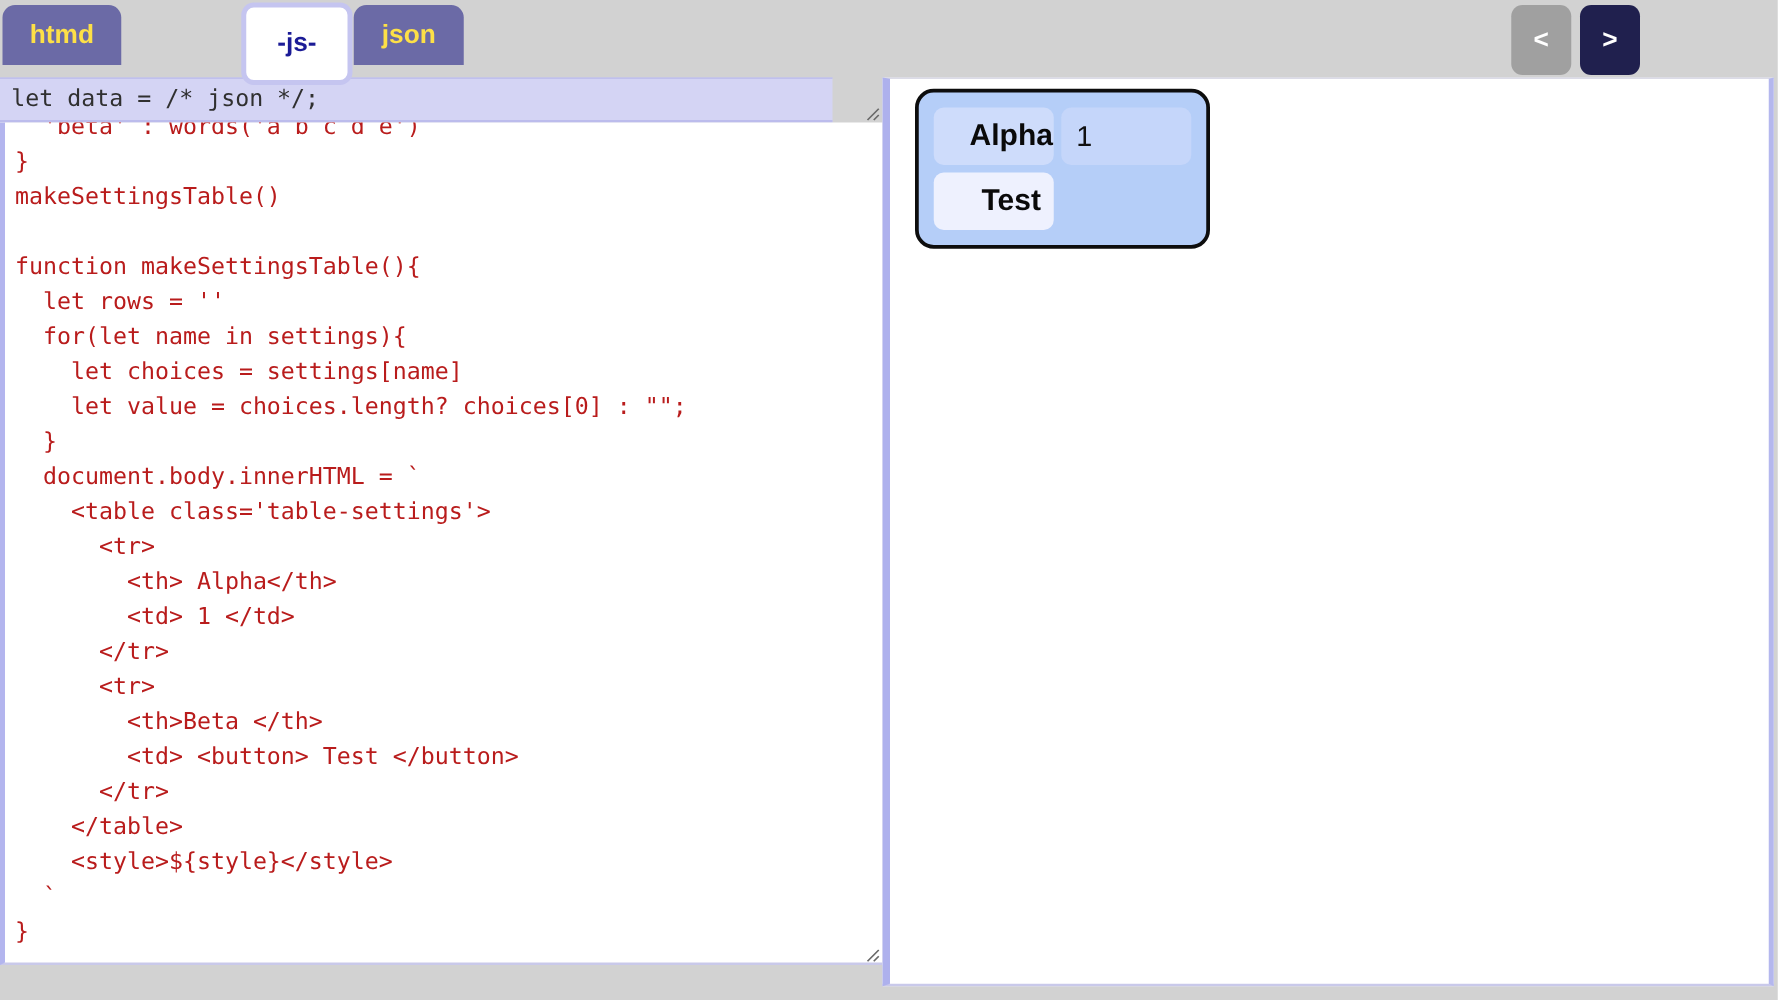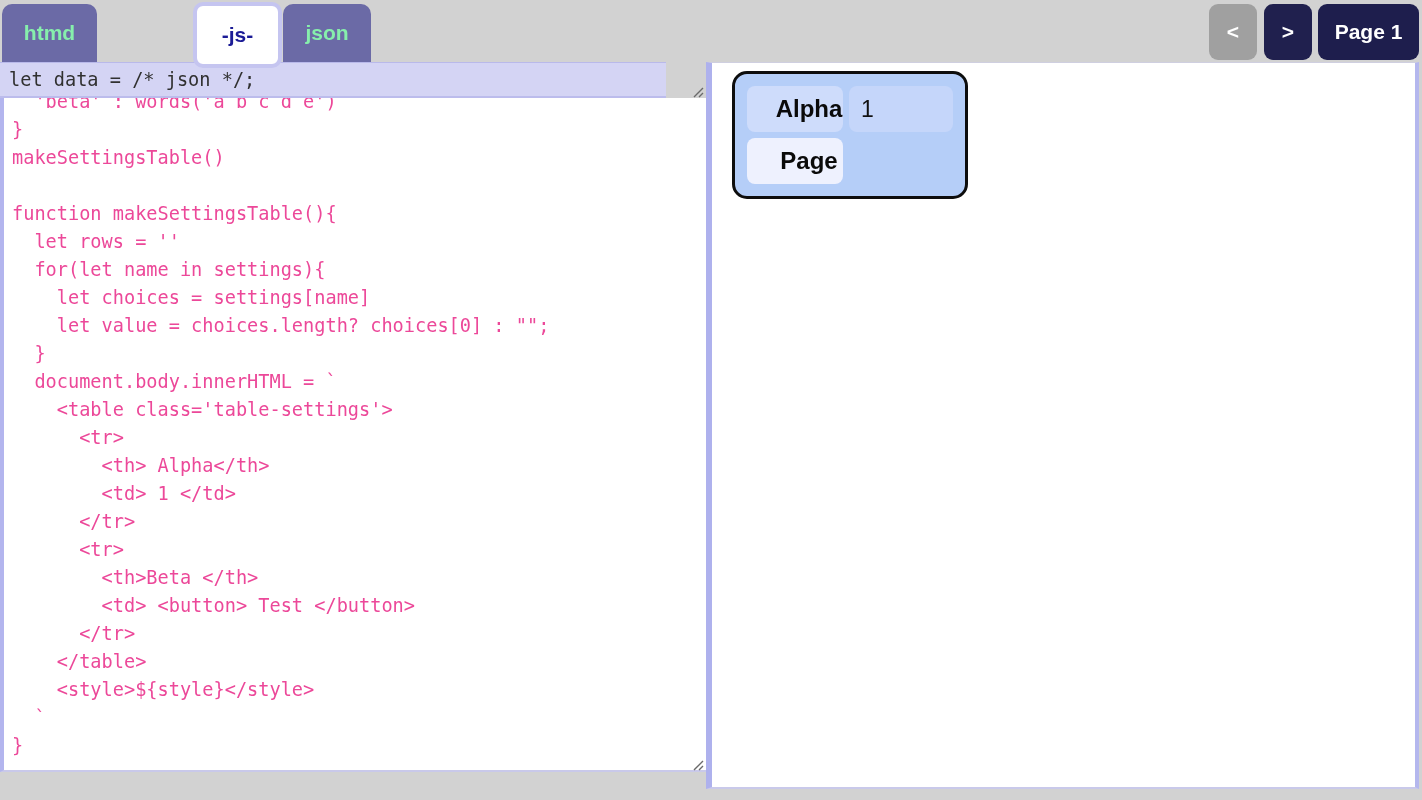--- a/index.html
+++ b/index.html
@@ -1,21 +1,21 @@
 <!DOCTYPE html>
 <html><head>
 <meta charset="utf-8">
 <style>
   html,body{margin:0;padding:0;}
   body{font-family:"Liberation Sans",sans-serif;}
   #stage{position:relative;width:1422px;height:800px;background:#d2d2d2;overflow:hidden;}
 
   
-  .tab{position:absolute;top:4px;height:58px;background:#6b6aa6;border-radius:10px 10px 0 0;
-       display:flex;align-items:center;justify-content:center;color:#86efac;
+  .tab{position:absolute;top:4px;height:48px;background:#6b6aa6;border-radius:10px 10px 0 0;
+       display:flex;align-items:center;justify-content:center;color:#fde047;
        font-weight:bold;font-size:21px;cursor:pointer;z-index:2;}
   .tab.active{top:2px;height:58px;background:#ffffff;border:4px solid #c5c5f0;border-radius:10px;
        color:#1b1b96;z-index:4;}
   #tab-htmd{left:2px;width:95px;}
   #tab-css{left:106px;width:81px;}
   #tab-js{left:193px;width:81px;}
   #tab-json{left:283px;width:88px;}
 
   
   .navbtn{position:absolute;top:4px;height:56px;border:none;border-radius:9px;color:#fff;
@@ -27,21 +27,21 @@
 
   
   #data-editor{position:absolute;left:0;top:62px;width:666px;height:36px;box-sizing:border-box;
        background:#d4d4f4;border-top:1px solid #b9b9ea;border-bottom:2px solid #bcbcec;
        font-family:"DejaVu Sans Mono",monospace;font-size:18.6px;line-height:33px;
        color:#303030;padding:0 0 0 9px;white-space:pre;overflow:hidden;}
   #main-editor{position:absolute;left:0;top:98px;width:706px;height:674px;box-sizing:border-box;
        background:#ffffff;border-left:4px solid #b3b5ee;border-bottom:2px solid #c9c9ea;
        overflow:hidden;}
   #main-editor pre{margin:0;padding:0 0 0 8px;transform:translateY(-10px);
-       font-family:"DejaVu Sans Mono",monospace;font-size:18.6px;line-height:28px;color:#ec4899;
+       font-family:"DejaVu Sans Mono",monospace;font-size:18.6px;line-height:28px;color:#b91c1c;
        white-space:pre;}
   .grip{position:absolute;width:12px;height:12px;z-index:6;cursor:nwse-resize;}
   #data-grip{left:692px;top:84px;}
   #editor-grip{left:692px;top:757px;}
 
   
   #preview-panel{position:absolute;left:706px;top:62px;width:713px;height:727px;box-sizing:border-box;
        background:#ffffff;border-left:6px solid #aeb1ed;border-right:4px solid #b4b7ee;
        border-top:1px solid #cfcfe0;border-bottom:2px solid #c9c9ea;}
 
@@ -61,21 +61,20 @@
 <body>
 
 <div id="stage">
 
   <div id="tab-htmd" class="tab">htmd</div>
   <div id="tab-js" class="tab active">-js-</div>
   <div id="tab-json" class="tab">json</div>
 
   <button id="btn-prev" class="navbtn">&lt;</button>
   <button id="btn-next" class="navbtn">&gt;</button>
-  <button id="btn-page" class="navbtn">Page 1</button>
 
   <div id="data-editor">let data = /* json */;</div>
   <div id="data-grip" class="grip">
     <svg width="12" height="12">
         <path d="M2 11 L11 2 M7 11 L11 7" stroke="#6a6a6a" stroke-width="1.4" fill="none"></path>
       </svg>
   </div>
 
   <div id="main-editor">
     <pre>  'beta' : words('a b c d e')
@@ -106,17 +105,17 @@
   <div id="editor-grip" class="grip">
     <svg width="12" height="12">
         <path d="M2 11 L11 2 M7 11 L11 7" stroke="#6a6a6a" stroke-width="1.4" fill="none"></path>
       </svg>
   </div>
 
   <div id="preview-panel">
     <div id="settings-card">
       <div id="cell-alpha" class="cell th">Alpha</div>
       <div id="cell-alpha-val" class="cell">1</div>
-      <div id="cell-beta" class="cell th">Page</div>
+      <div id="cell-beta" class="cell th">Test</div>
     </div>
   </div>
 
 </div>
 
 </body></html>

